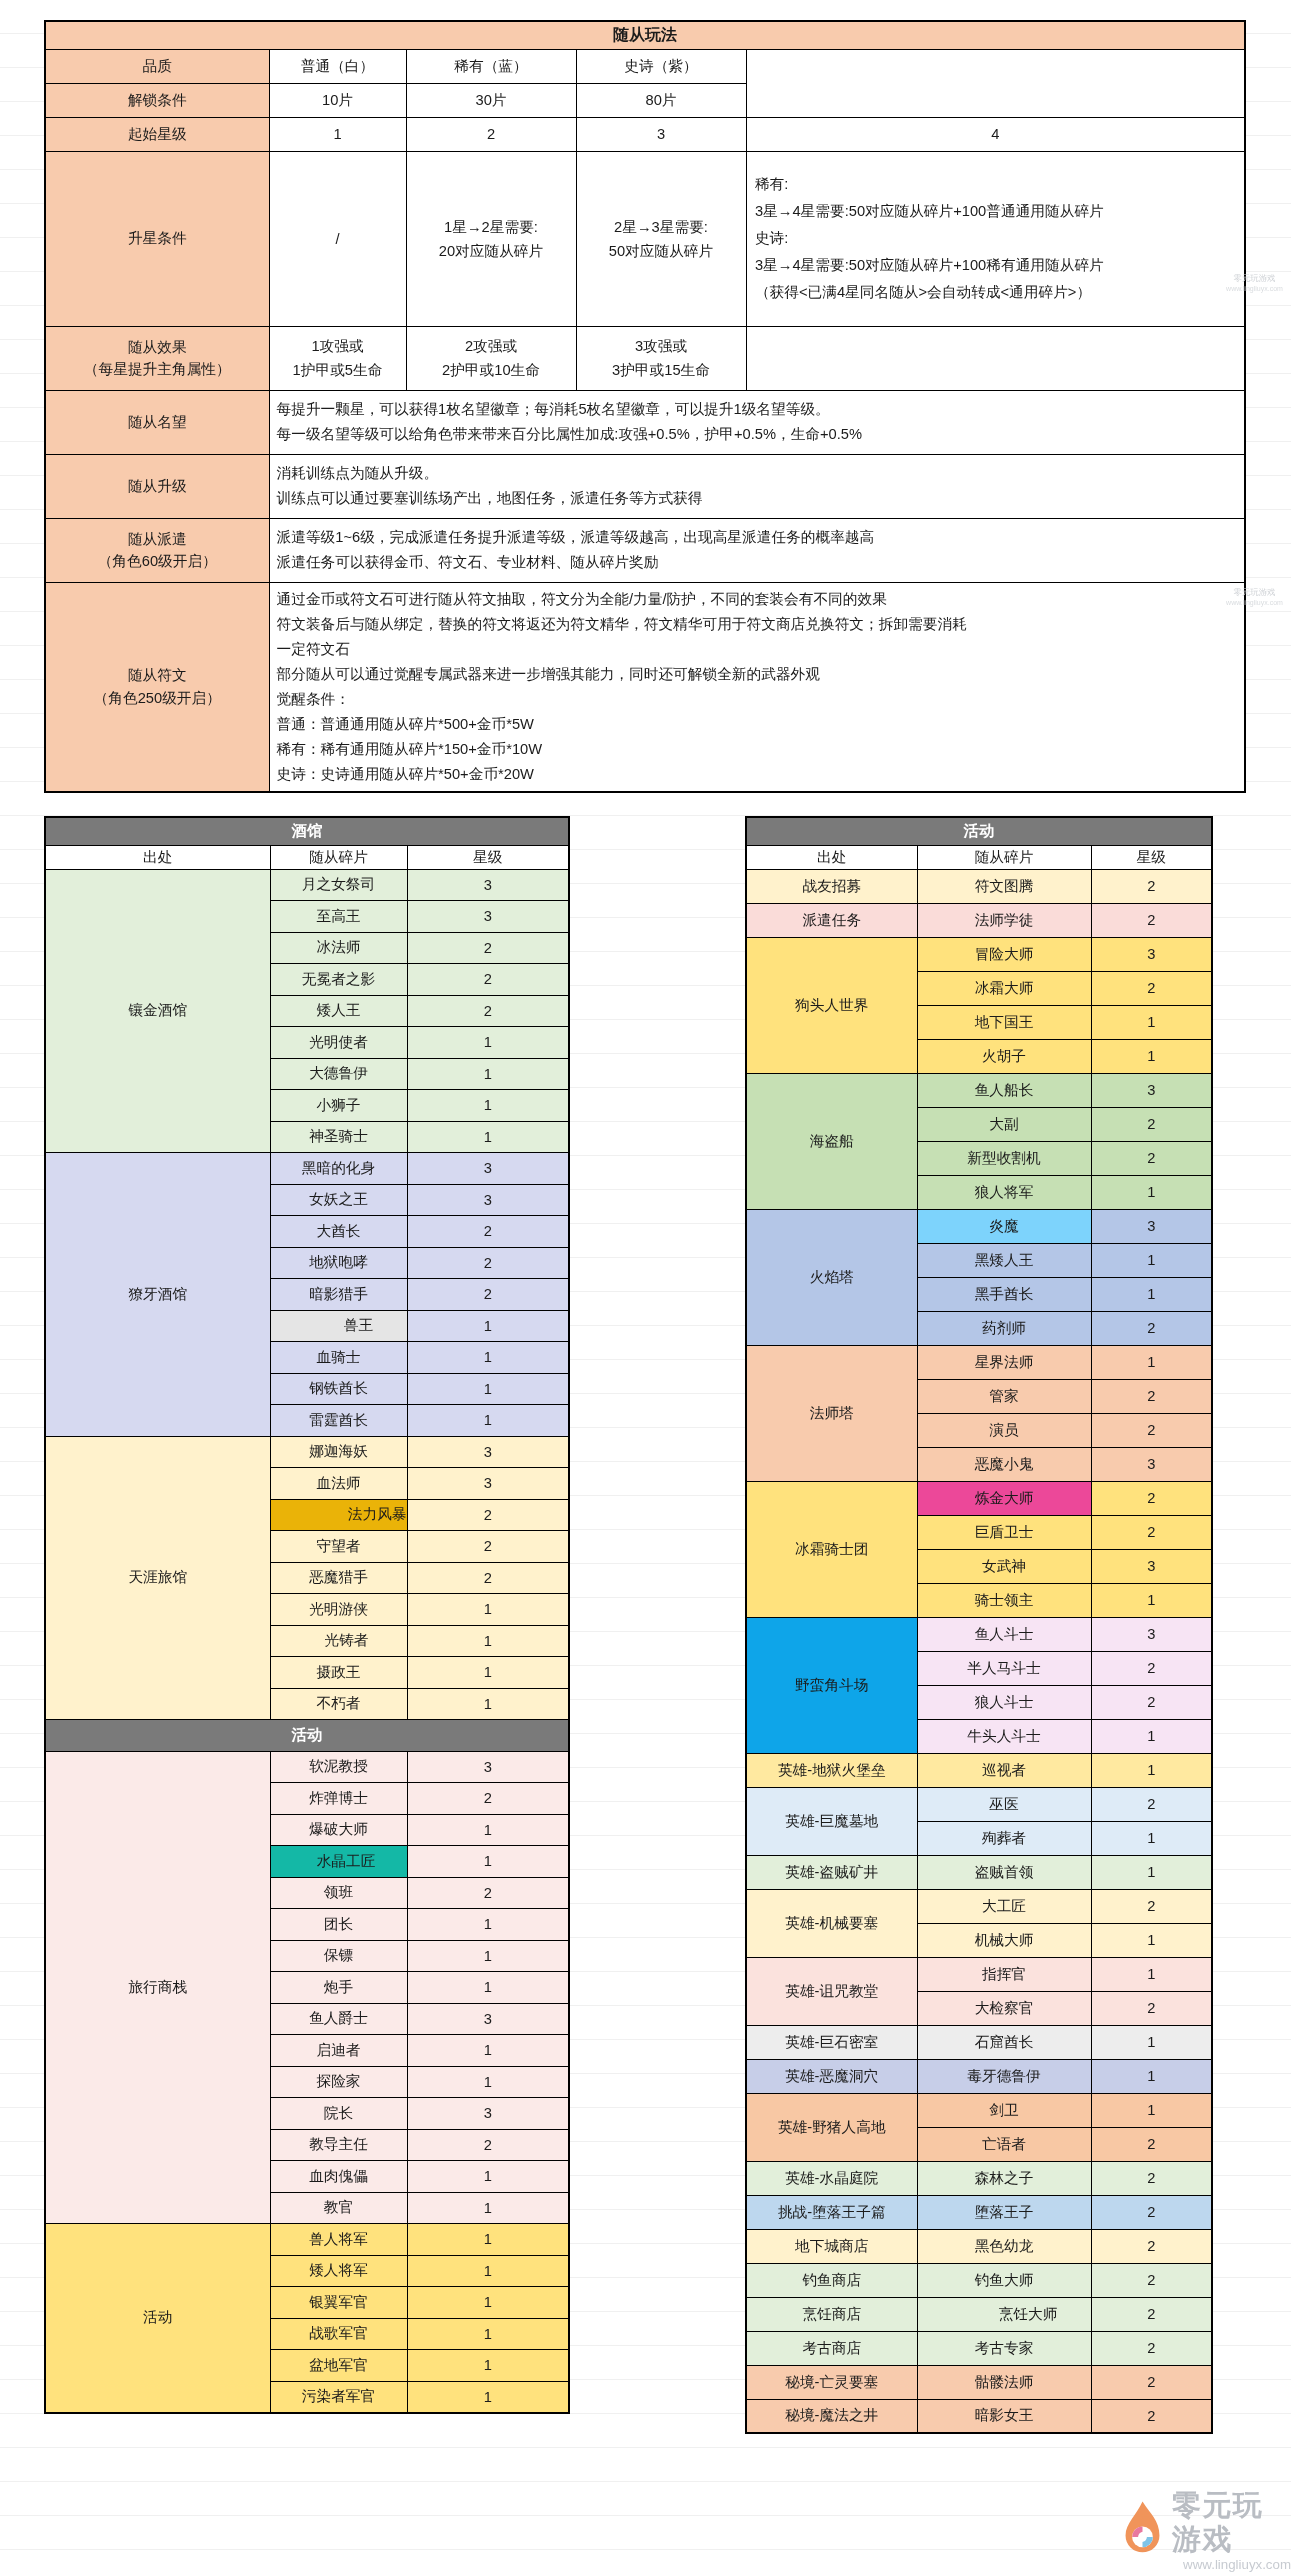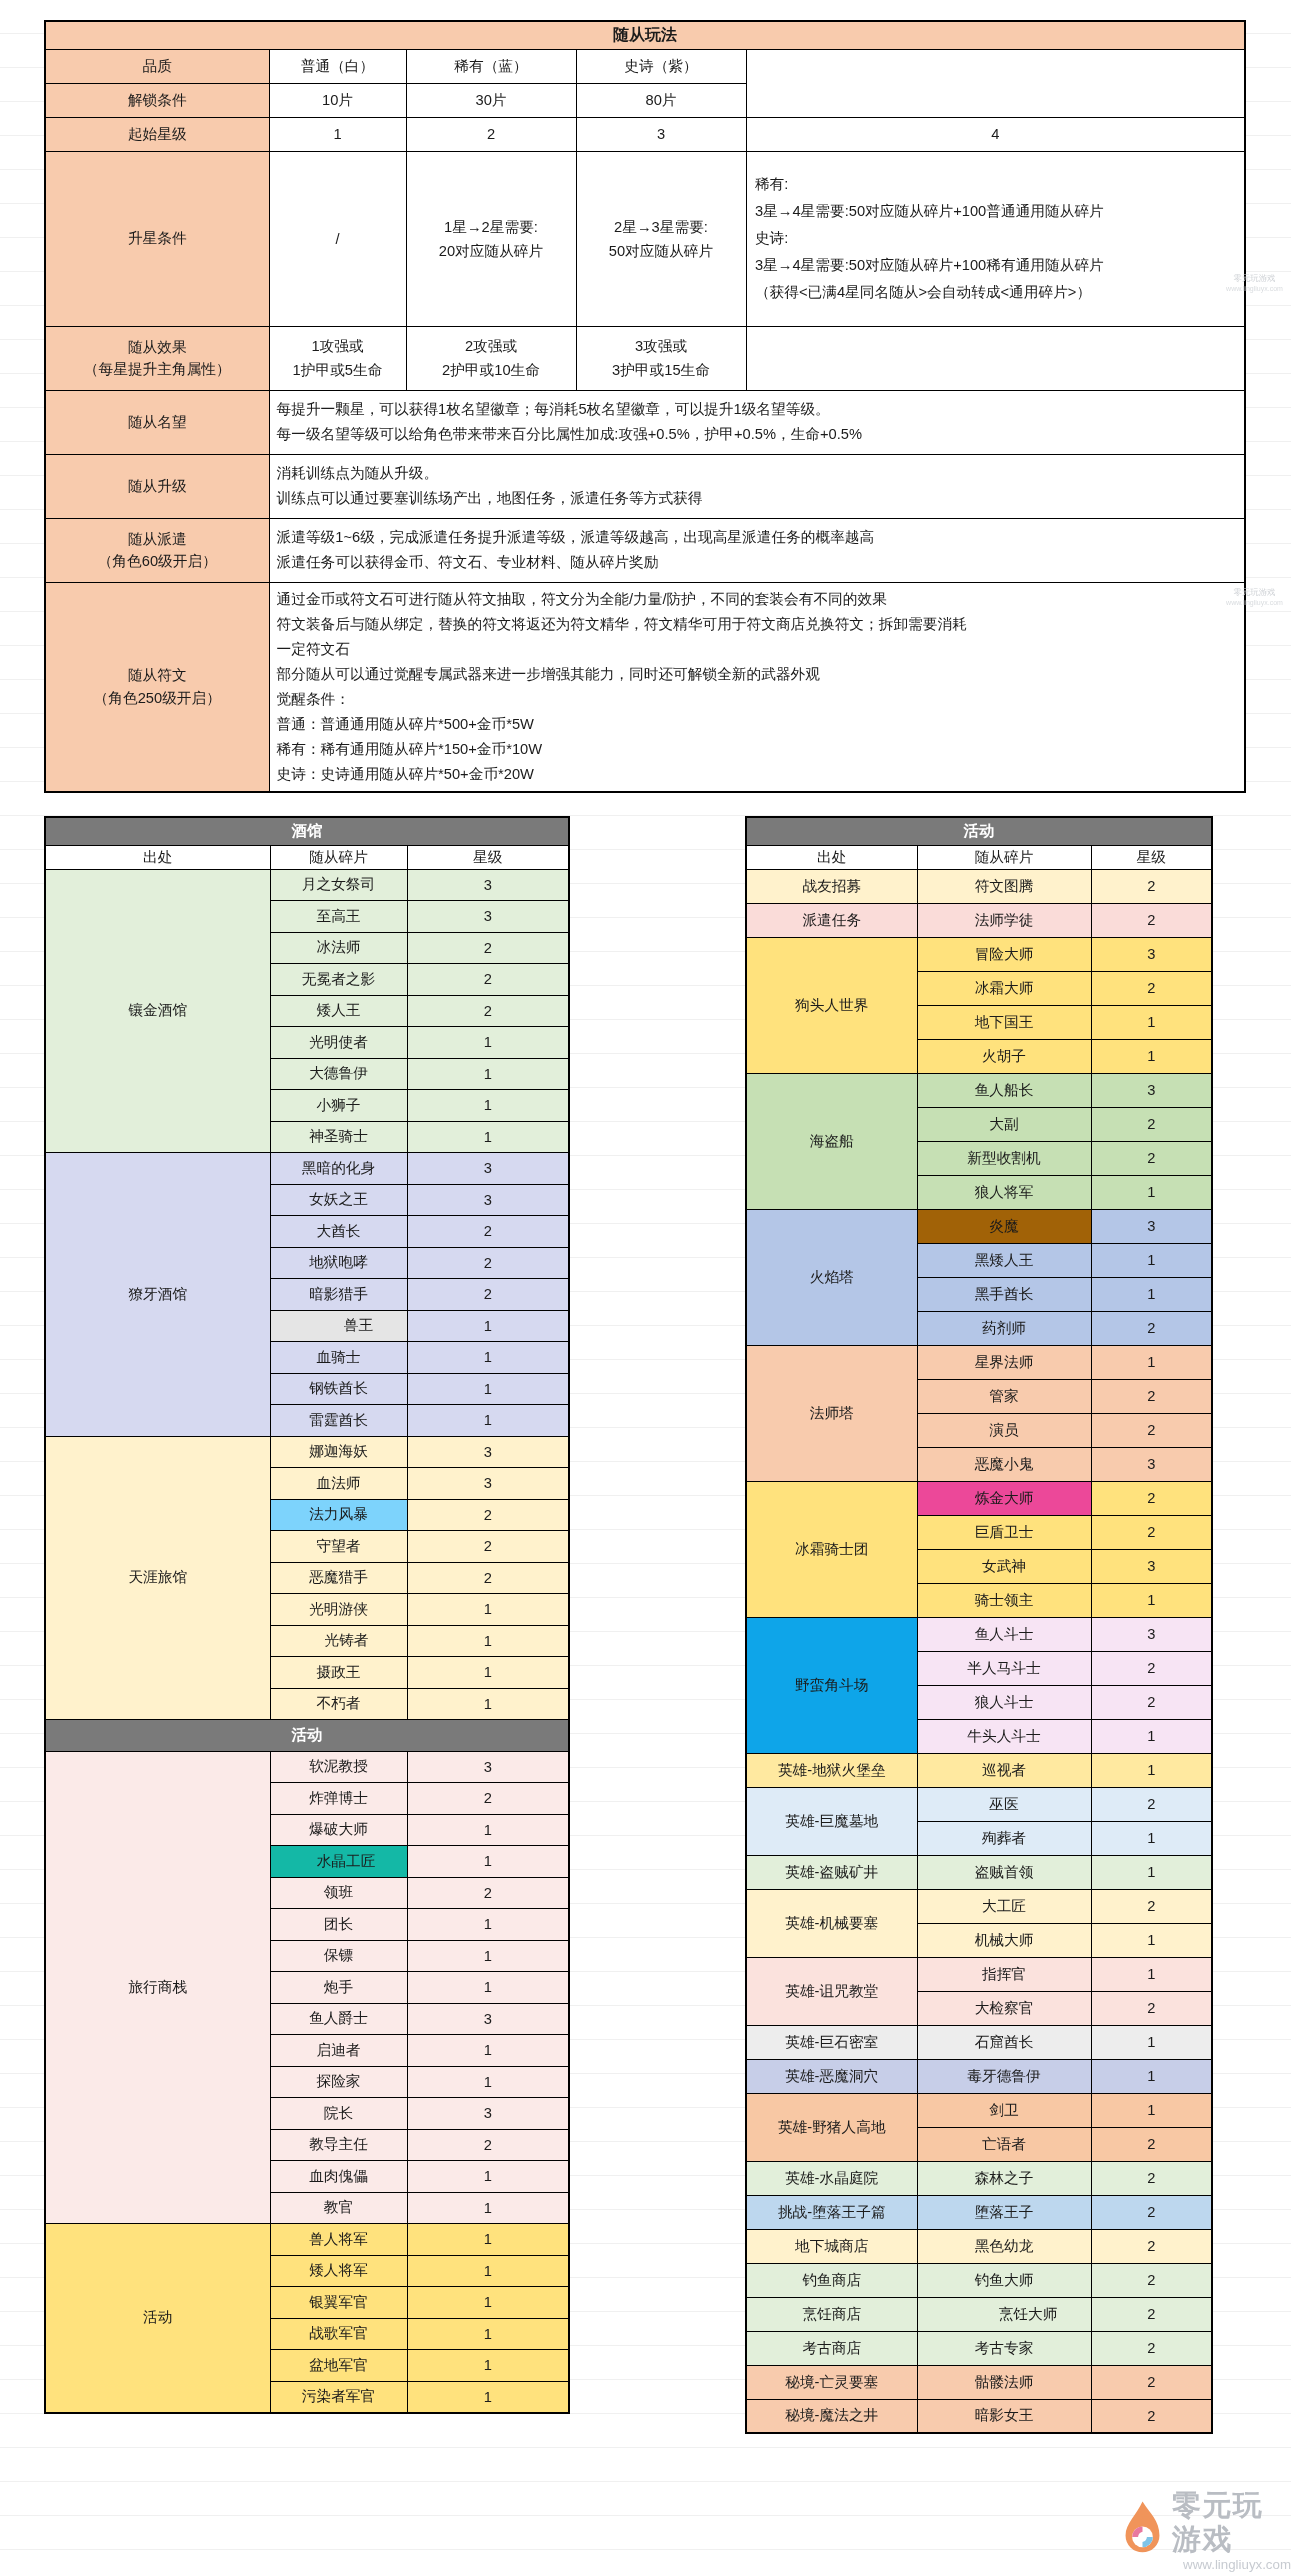--- a/index.html
+++ b/index.html
@@ -231,21 +231,21 @@
         <tr>
           <td class="src" rowspan="9" style="background: rgb(255, 242, 204);">天涯旅馆</td>
           <td class="shard" style="background: rgb(255, 242, 204);">娜迦海妖</td>
           <td class="star" style="background: rgb(255, 242, 204);">3</td>
         </tr>
         <tr>
           <td class="shard" style="background: rgb(255, 242, 204);">血法师</td>
           <td class="star" style="background: rgb(255, 242, 204);">3</td>
         </tr>
         <tr>
-          <td class="shard" style="background: #7dd3fc;">法力风暴</td>
+          <td class="shard" style="background: #eab308; text-align: right;">法力风暴</td>
           <td class="star" style="background: rgb(255, 242, 204);">2</td>
         </tr>
         <tr>
           <td class="shard" style="background: rgb(255, 242, 204);">守望者</td>
           <td class="star" style="background: rgb(255, 242, 204);">2</td>
         </tr>
         <tr>
           <td class="shard" style="background: rgb(255, 242, 204);">恶魔猎手</td>
           <td class="star" style="background: rgb(255, 242, 204);">2</td>
         </tr>
@@ -415,21 +415,21 @@
         <tr>
           <td class="shard" style="background: rgb(198, 224, 180);">新型收割机</td>
           <td class="star" style="background: rgb(198, 224, 180);">2</td>
         </tr>
         <tr>
           <td class="shard" style="background: rgb(198, 224, 180);">狼人将军</td>
           <td class="star" style="background: rgb(198, 224, 180);">1</td>
         </tr>
         <tr>
           <td class="src" rowspan="4" style="background: rgb(180, 198, 231);">火焰塔</td>
-          <td class="shard" style="background: #a16207;">炎魔</td>
+          <td class="shard" style="background: #7dd3fc;">炎魔</td>
           <td class="star" style="background: rgb(180, 198, 231);">3</td>
         </tr>
         <tr>
           <td class="shard" style="background: rgb(180, 198, 231);">黑矮人王</td>
           <td class="star" style="background: rgb(180, 198, 231);">1</td>
         </tr>
         <tr>
           <td class="shard" style="background: rgb(180, 198, 231);">黑手酋长</td>
           <td class="star" style="background: rgb(180, 198, 231);">1</td>
         </tr>

